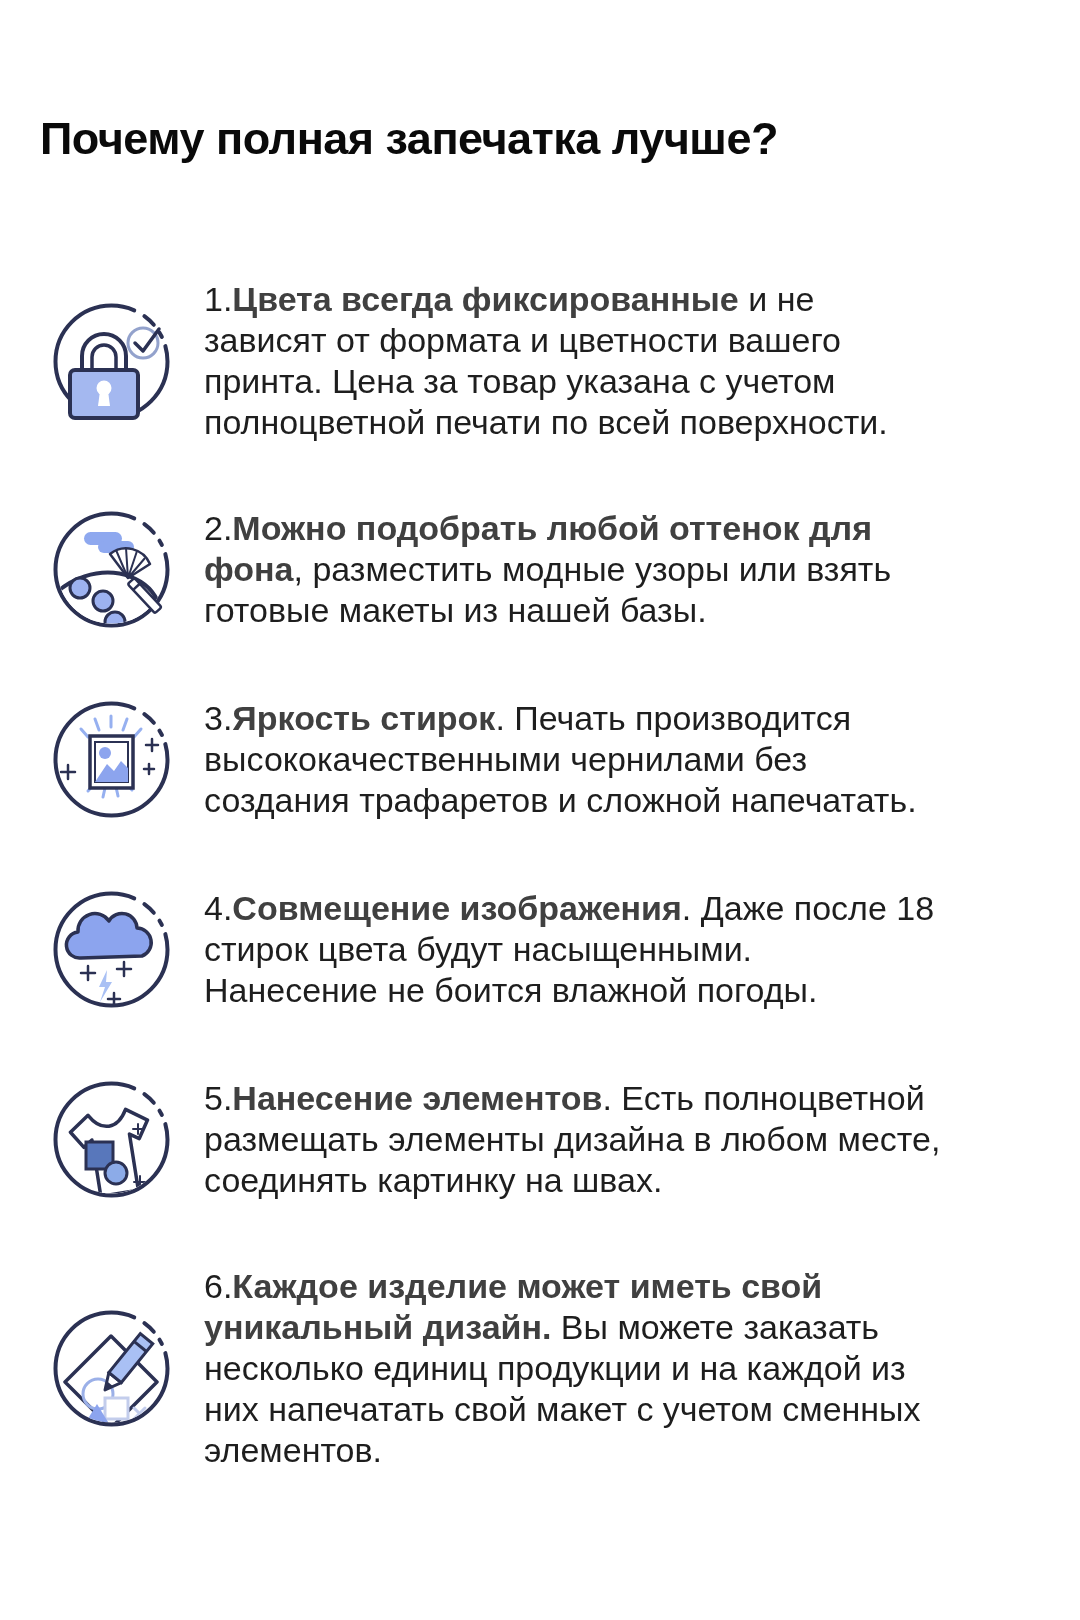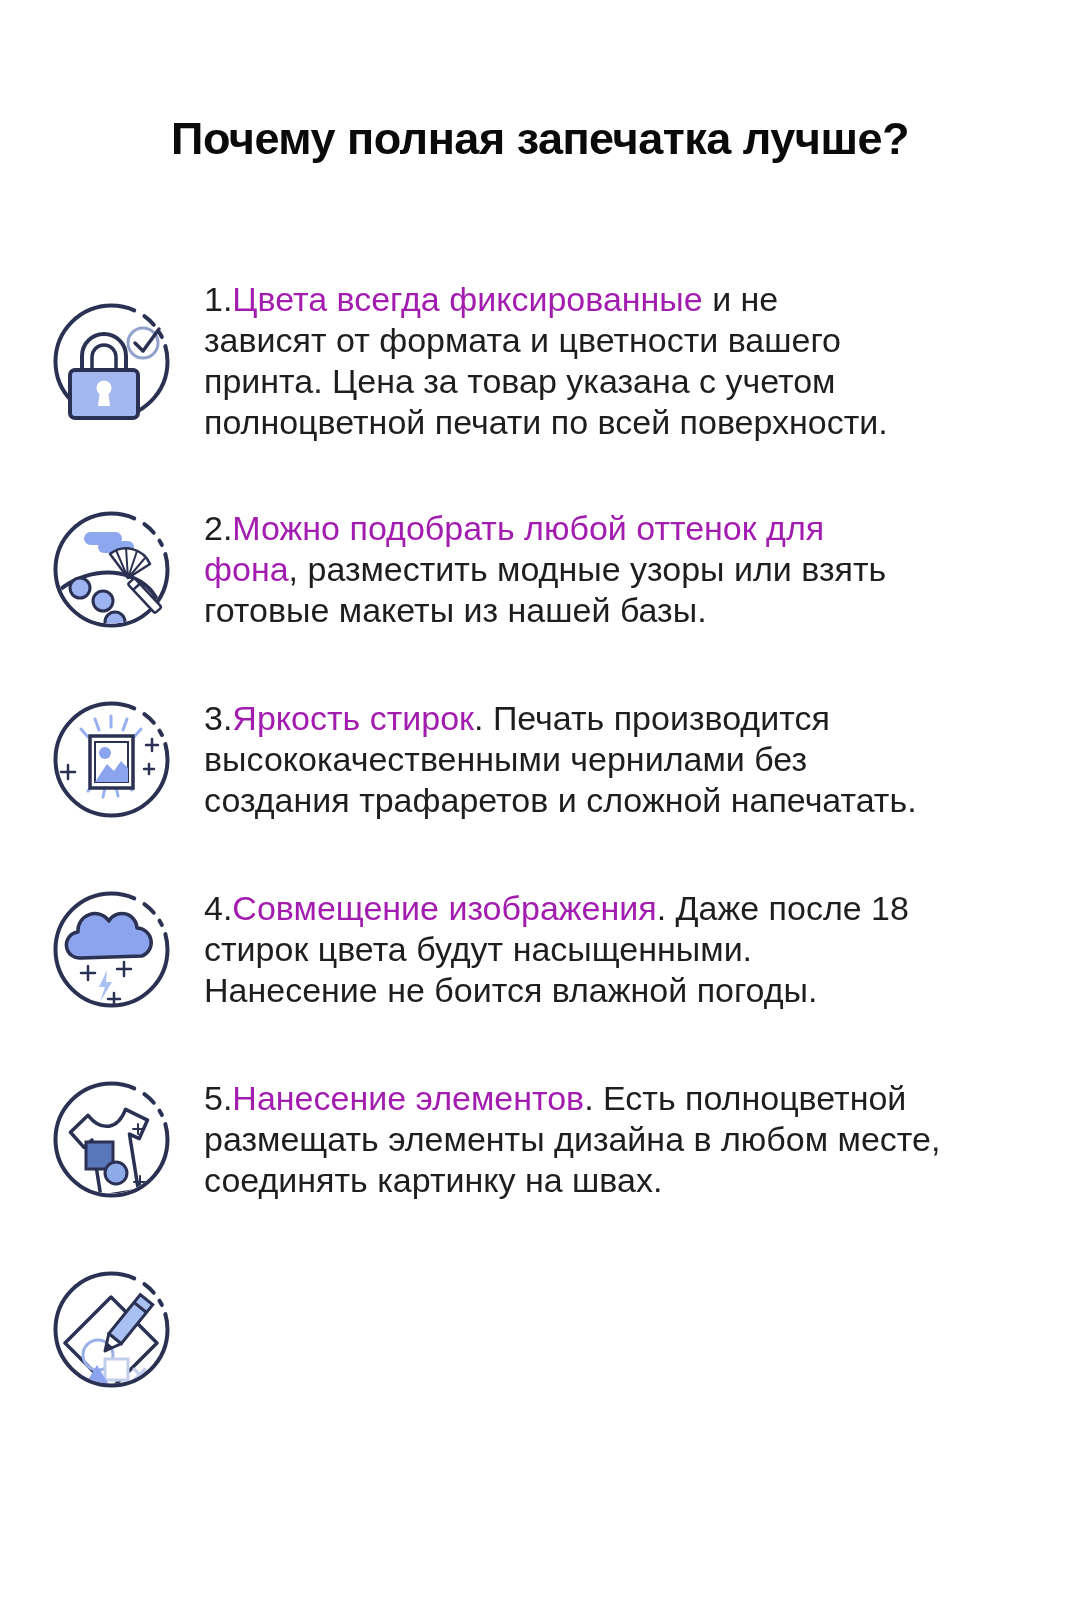--- a/index.html
+++ b/index.html
@@ -4,37 +4,37 @@
 <style>
   html,body{margin:0;padding:0;}
   body{
     width:1080px;height:1620px;background:#ffffff;
     font-family:"Liberation Sans", sans-serif;
     -webkit-font-smoothing:antialiased;
   }
   .page{width:1080px;height:1620px;overflow:hidden;background:#ffffff;}
   .title{
     margin:0;padding:112px 40px 0 40px;
-    text-align:center;
+    text-align:left;
     font-size:45px;line-height:1.2;font-weight:700;
     color:#0a0a0a;letter-spacing:-0.5px;
   }
   .items{
     display:flex;flex-direction:column;gap:63px;
     margin:113px 20px 0 48px;
   }
   .row{display:flex;align-items:center;gap:29px;}
   .icon{width:127px;height:127px;flex:0 0 127px;}
   .icon svg{display:block;}
   .txt{
     margin:0;width:830px;
     font-size:34px;line-height:41px;color:#1e1e1e;
     white-space:pre-line;
   }
-  .txt b{font-weight:400;color:#a21caf;}
+  .txt b{font-weight:700;color:#404040;}
 </style>
 </head>
 <body>
 
 <div class="page">
 
   <h1 class="title">Почему полная запечатка лучше?</h1>
 
   <div class="items">
 
@@ -188,16 +188,21 @@
             <path d="M86 103 l11 11 M97 103 l-11 11" stroke="#c3cdec" stroke-width="3" stroke-linecap="round"></path>
             <g transform="rotate(-51 57 85)">
               <path d="M57 85 L73 77 L73 93 Z" fill="#ffffff" stroke="#2b3153" stroke-width="3" stroke-linejoin="round"></path>
               <path d="M57 85 L65 81 L65 89 Z" fill="#2b3153"></path>
               <rect x="73" y="77" width="50" height="16" fill="#a9c0f4" stroke="#2b3153" stroke-width="3"></rect>
               <line x1="113" y1="77" x2="113" y2="93" stroke="#2b3153" stroke-width="3"></line>
             </g>
           </g>
         </svg>
       </div>
+      <p class="txt"><span>6.</span><b>Каждое изделие может иметь свой
+уникальный дизайн.</b><span> Вы можете заказать
+несколько единиц продукции и на каждой из
+них напечатать свой макет с учетом сменных
+элементов.</span></p>
     </section>
 
   </div>
 </div>
 
 </body></html>

